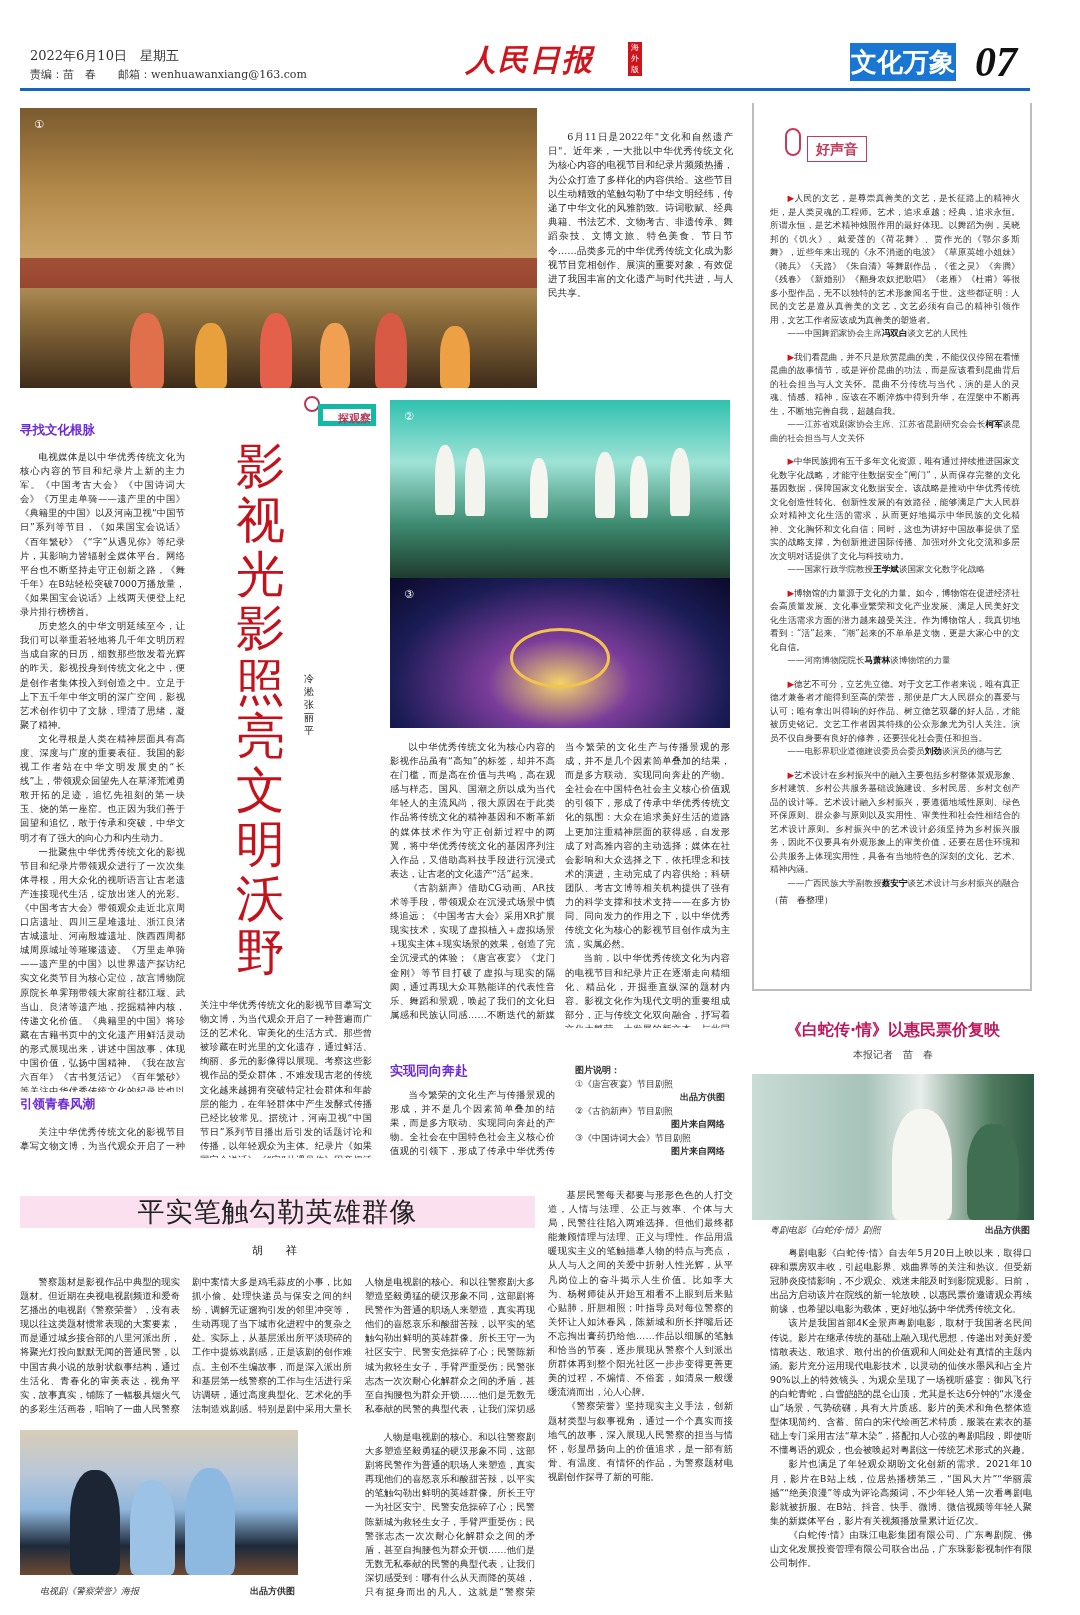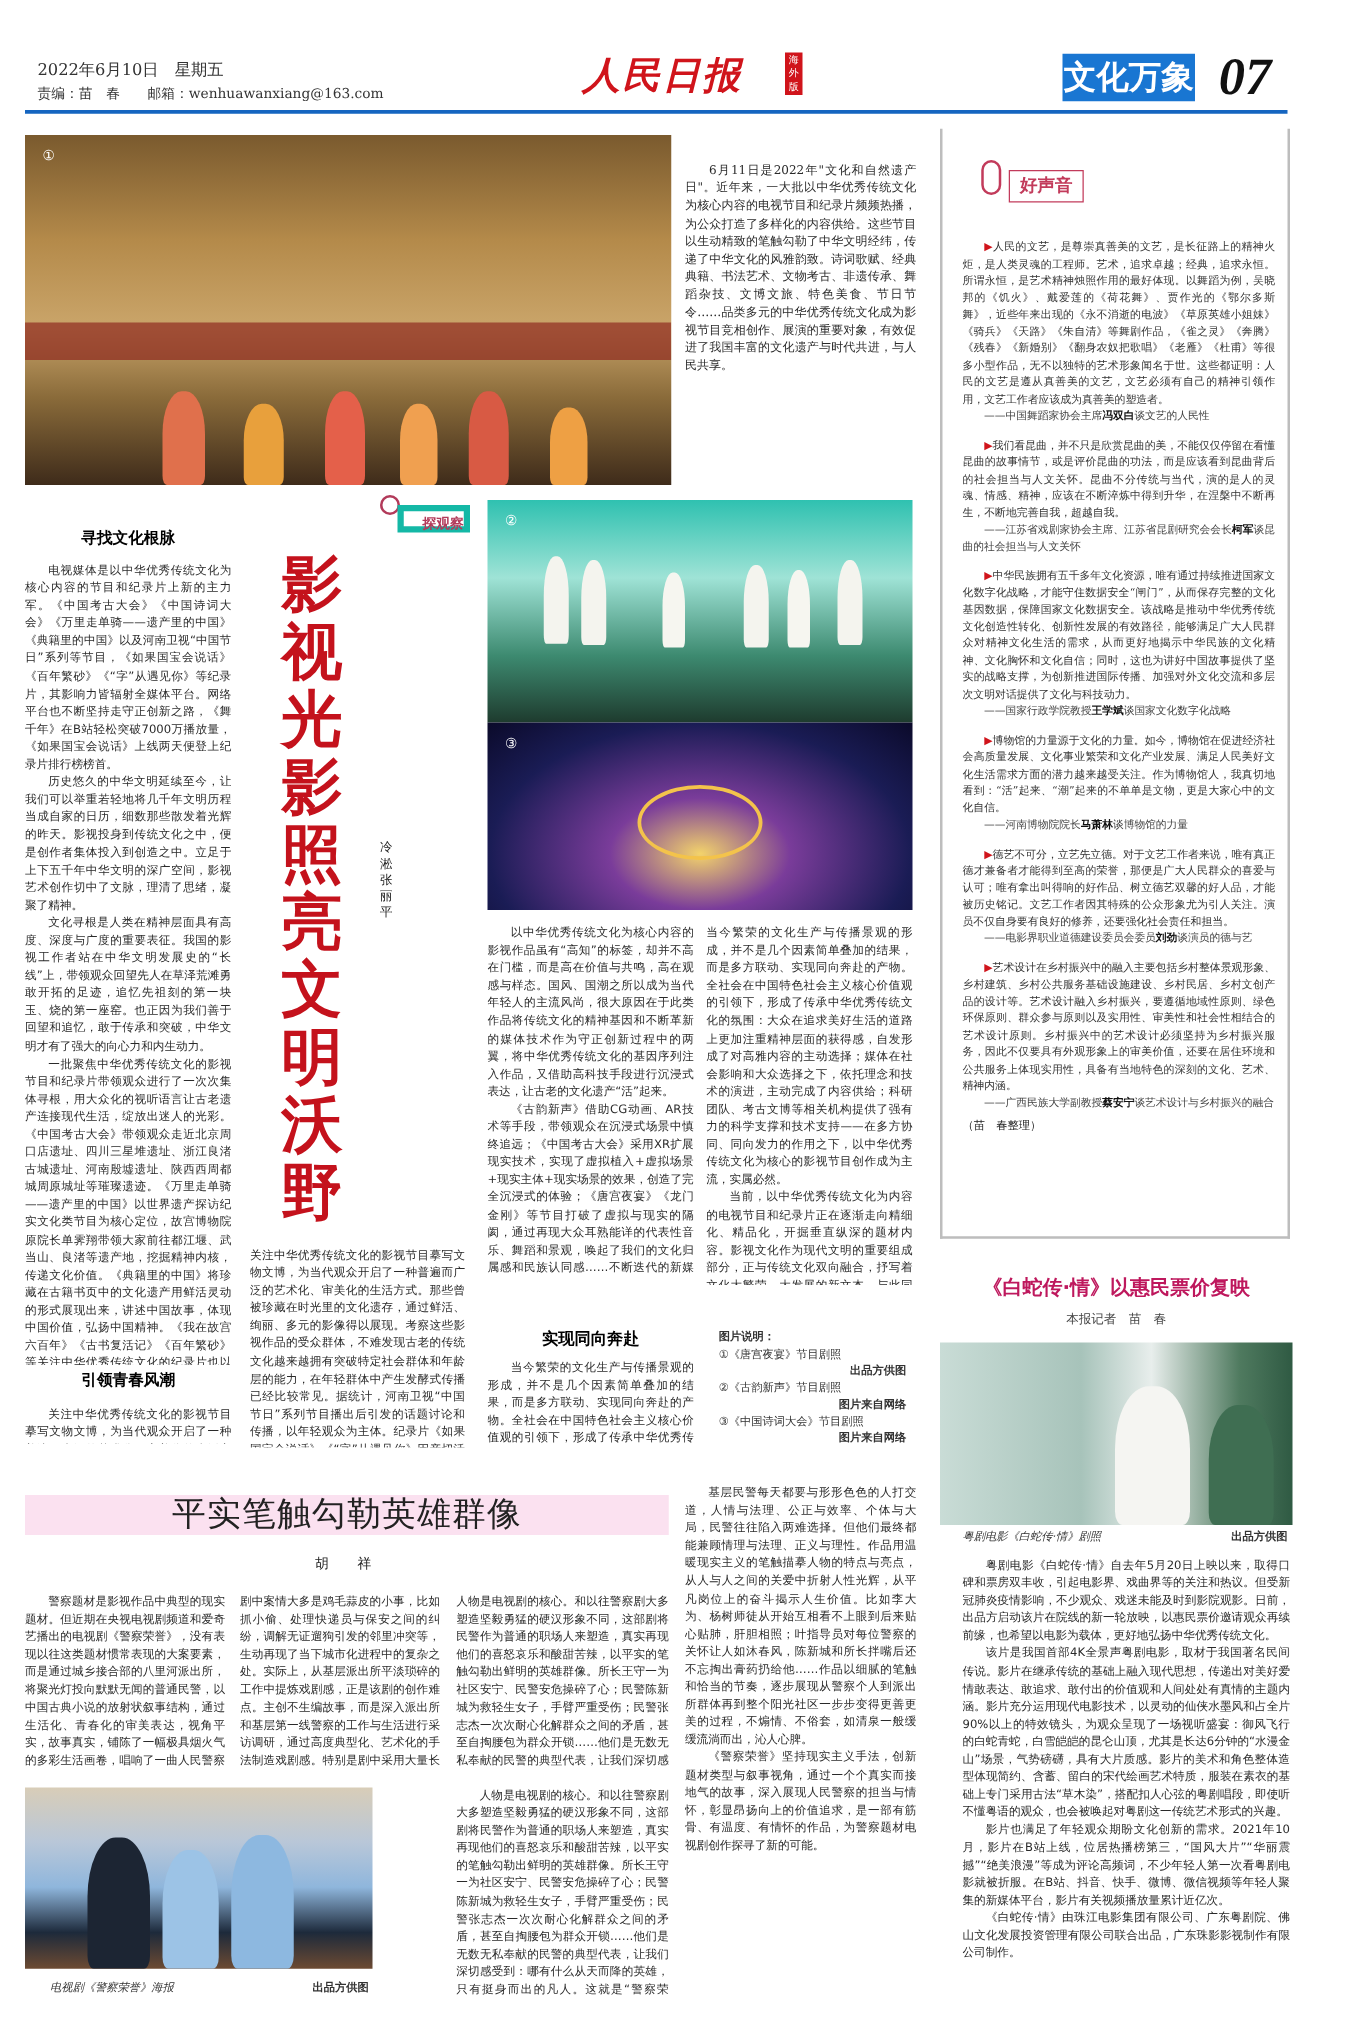--- a/index.html
+++ b/index.html
@@ -21,25 +21,25 @@
   .img{overflow:hidden;border:0}
   .photo1{left:20px;top:108px;width:517px;height:280px;background:linear-gradient(180deg,#7a5a2e 0%,#b48a4a 30%,#caa56a 55%,#8a6b3a 75%,#3e2b1a 100%)}
   .photo2{left:390px;top:400px;width:340px;height:178px;background:linear-gradient(180deg,#2fc1b0 0%,#9fe3d6 35%,#3d8a70 70%,#1e3b2e 100%)}
   .photo3{left:390px;top:578px;width:340px;height:150px;background:radial-gradient(ellipse at 50% 70%,#f3d36b 0%,#7a3c9a 30%,#1a1c55 70%,#0b0a2a 100%)}
   .photo4{left:752px;top:1074px;width:282px;height:146px;background:linear-gradient(90deg,#c9dcd6 0%,#a7c3ba 40%,#e8eeec 60%,#4f7a5f 85%,#2f5a43 100%)}
   .photo5{left:20px;top:1430px;width:278px;height:145px;background:linear-gradient(180deg,#d8cdb8 0%,#b9c7d8 30%,#8fb6dc 55%,#1d2a3b 80%,#6c4a32 100%)}
   .photo-num{position:absolute;left:14px;top:10px;font-size:11px;color:#fff;font-family:"DejaVu Sans",sans-serif}
   
   .fig{position:absolute;border-radius:45% 45% 10% 10%}
   
-  .vtitle{left:225px;top:440px;width:60px;font-size:49px;line-height:54px;color:#c4121c;font-weight:bold;text-align:left;font-family:"DejaVu Serif",serif}
+  .vtitle{left:225px;top:440px;width:60px;font-size:49px;line-height:54px;color:#c4121c;font-weight:normal;text-align:right;font-family:"DejaVu Serif",serif}
   .vauthor{left:302px;top:672px;width:14px;font-size:10px;line-height:13px;text-align:center;font-family:"DejaVu Sans",sans-serif}
   .tag-box{left:318px;top:404px;width:58px;height:22px;border:5px solid #14b8a6;color:#b23a5a;font-size:11px;line-height:20px;text-align:right;font-weight:bold;font-family:"DejaVu Sans",sans-serif}
   .tag-lens{left:304px;top:396px;width:16px;height:16px;border:2px solid #b23a5a;border-radius:50%}
-  .subhead{font-size:12.5px;font-weight:bold;color:#000000;text-align:center;font-family:"DejaVu Sans",sans-serif}
+  .subhead{font-size:12.5px;font-weight:bold;color:#6d28d9;font-family:"DejaVu Sans",sans-serif}
   .caption{font-size:9px;line-height:13.5px;font-family:"DejaVu Sans",sans-serif;color:#333}
   .credit{font-weight:bold;text-align:right}
   .voice-panel{left:752px;top:103px;width:280px;height:888px;border-left:2px solid #bdbdbd;border-right:2px solid #bdbdbd;border-bottom:2px solid #bdbdbd}
   .voice-tag{left:785px;top:128px;width:80px;height:34px}
   .voice-tag .box{position:absolute;left:22px;top:8px;width:60px;height:26px;border:1px solid #c23b5b;color:#c23b5b;font-size:14px;font-weight:bold;line-height:24px;text-align:center;font-family:"DejaVu Sans",sans-serif}
   .voice-tag .mic{position:absolute;left:0;top:0;width:16px;height:28px;border:2px solid #c23b5b;border-radius:8px}
   .vq{font-size:8.7px;line-height:13.5px;color:#333;font-family:"DejaVu Serif",serif;text-align:justify}
   .vq .tri{color:#d0141b}
   .vq .src{display:block;font-family:"DejaVu Sans",sans-serif;text-indent:2em;color:#444;font-size:8.6px}
   .vq .src b{color:#111}

